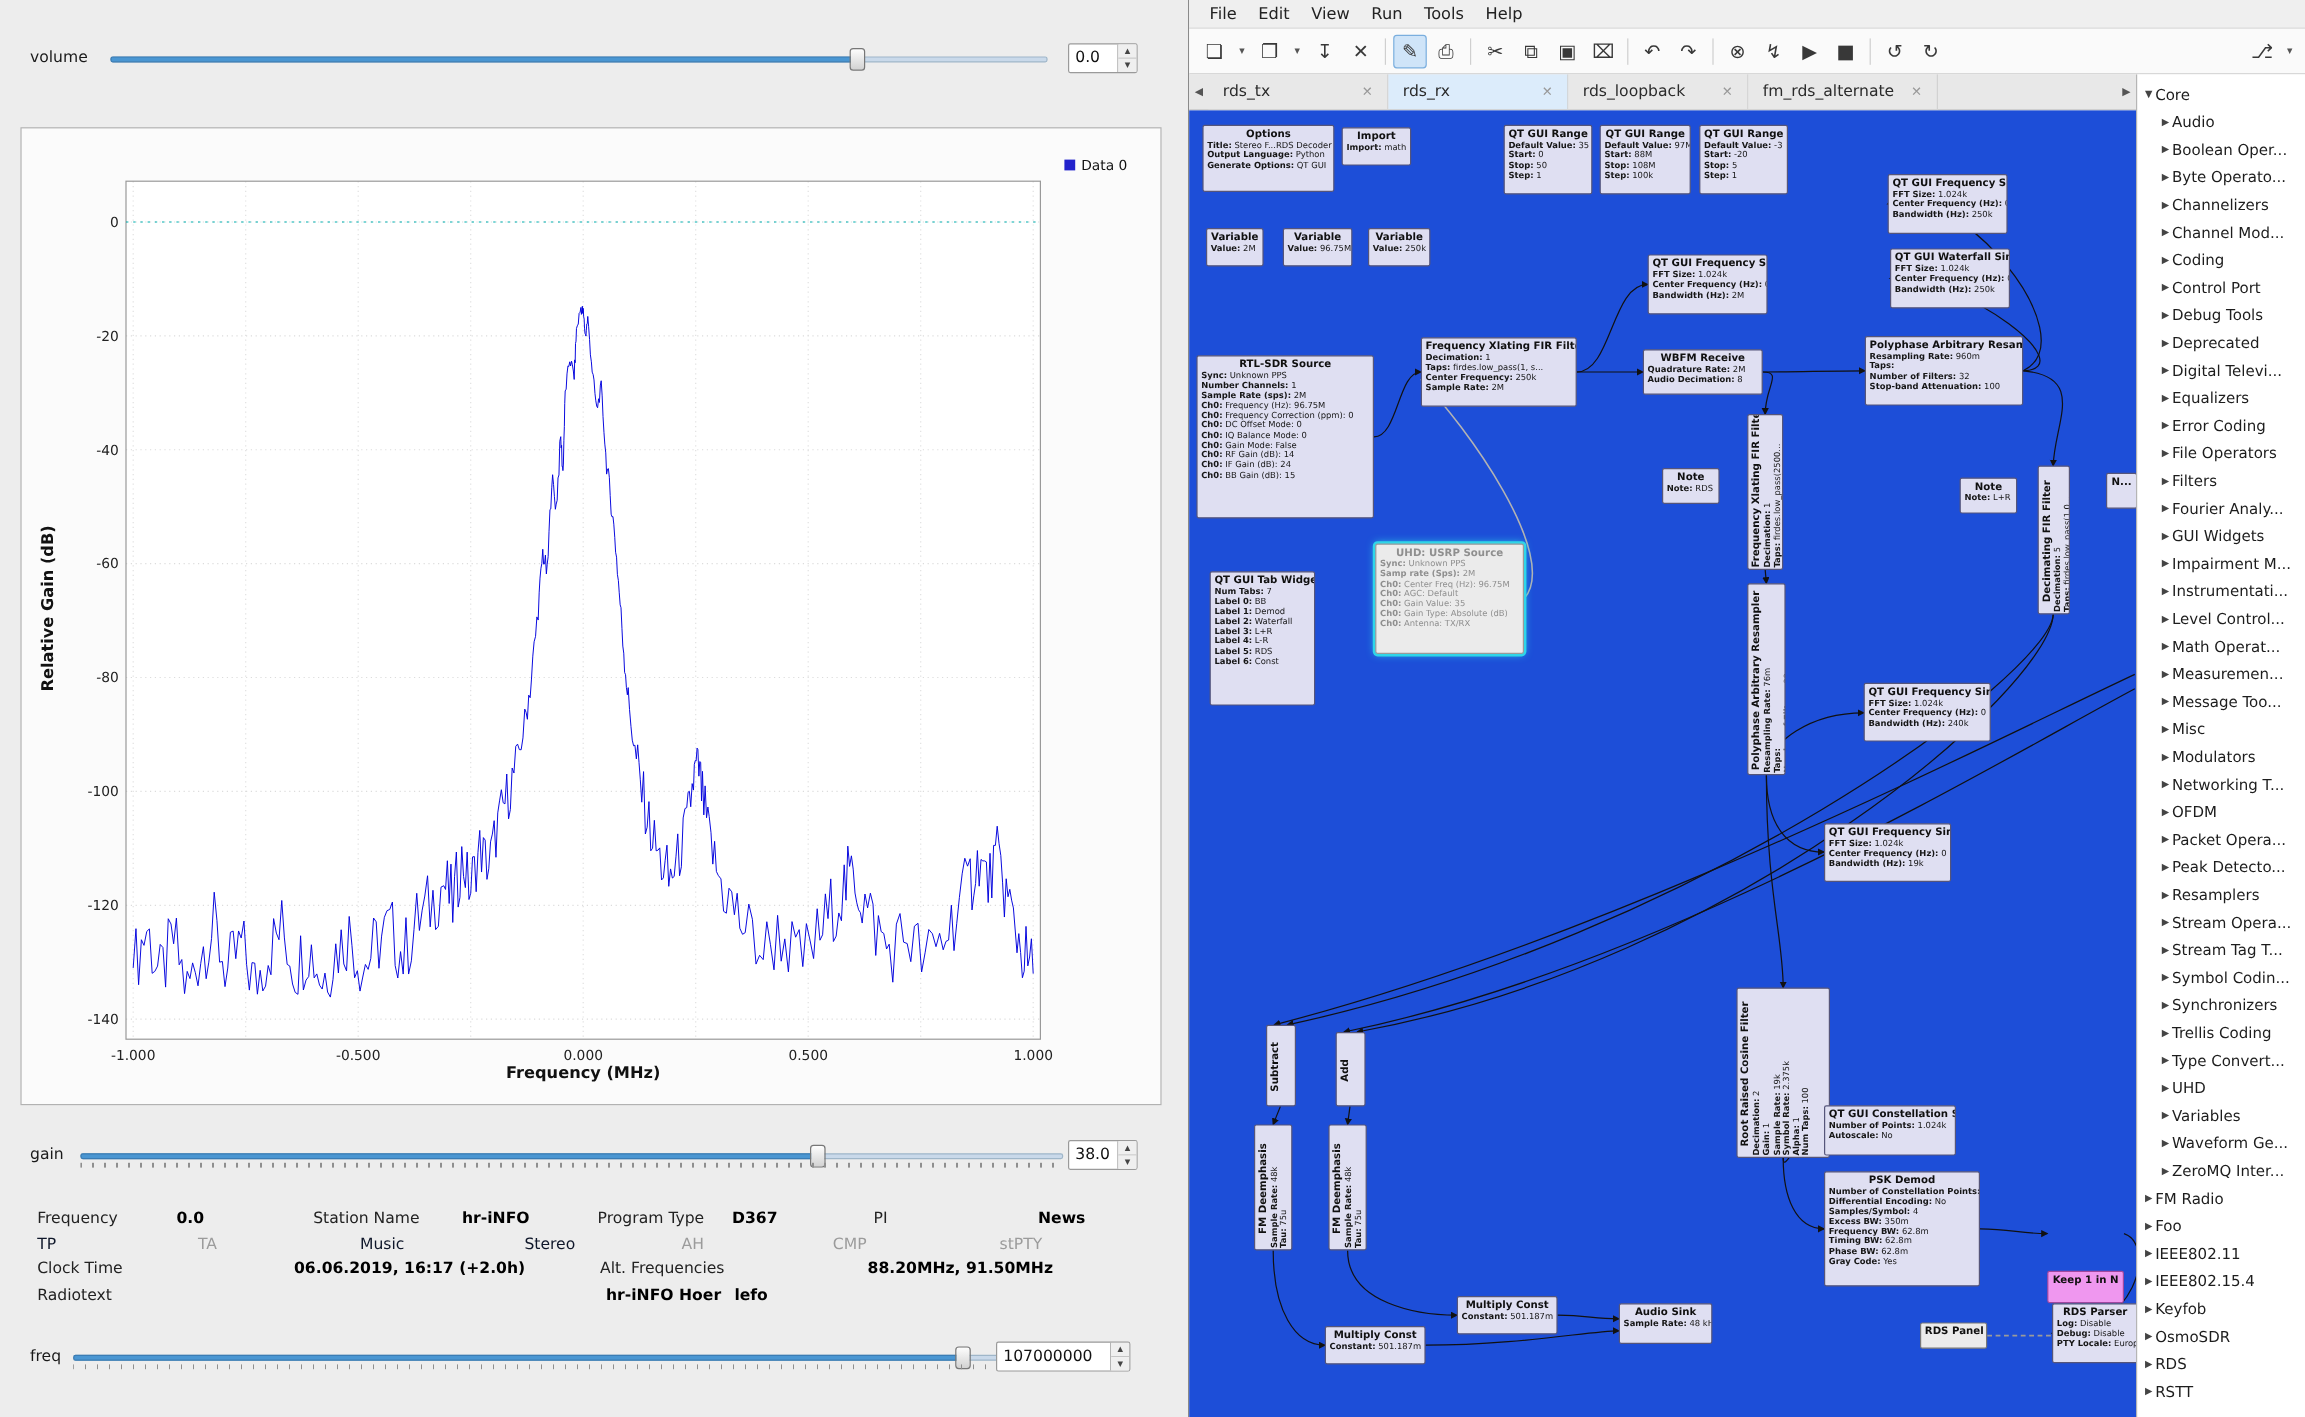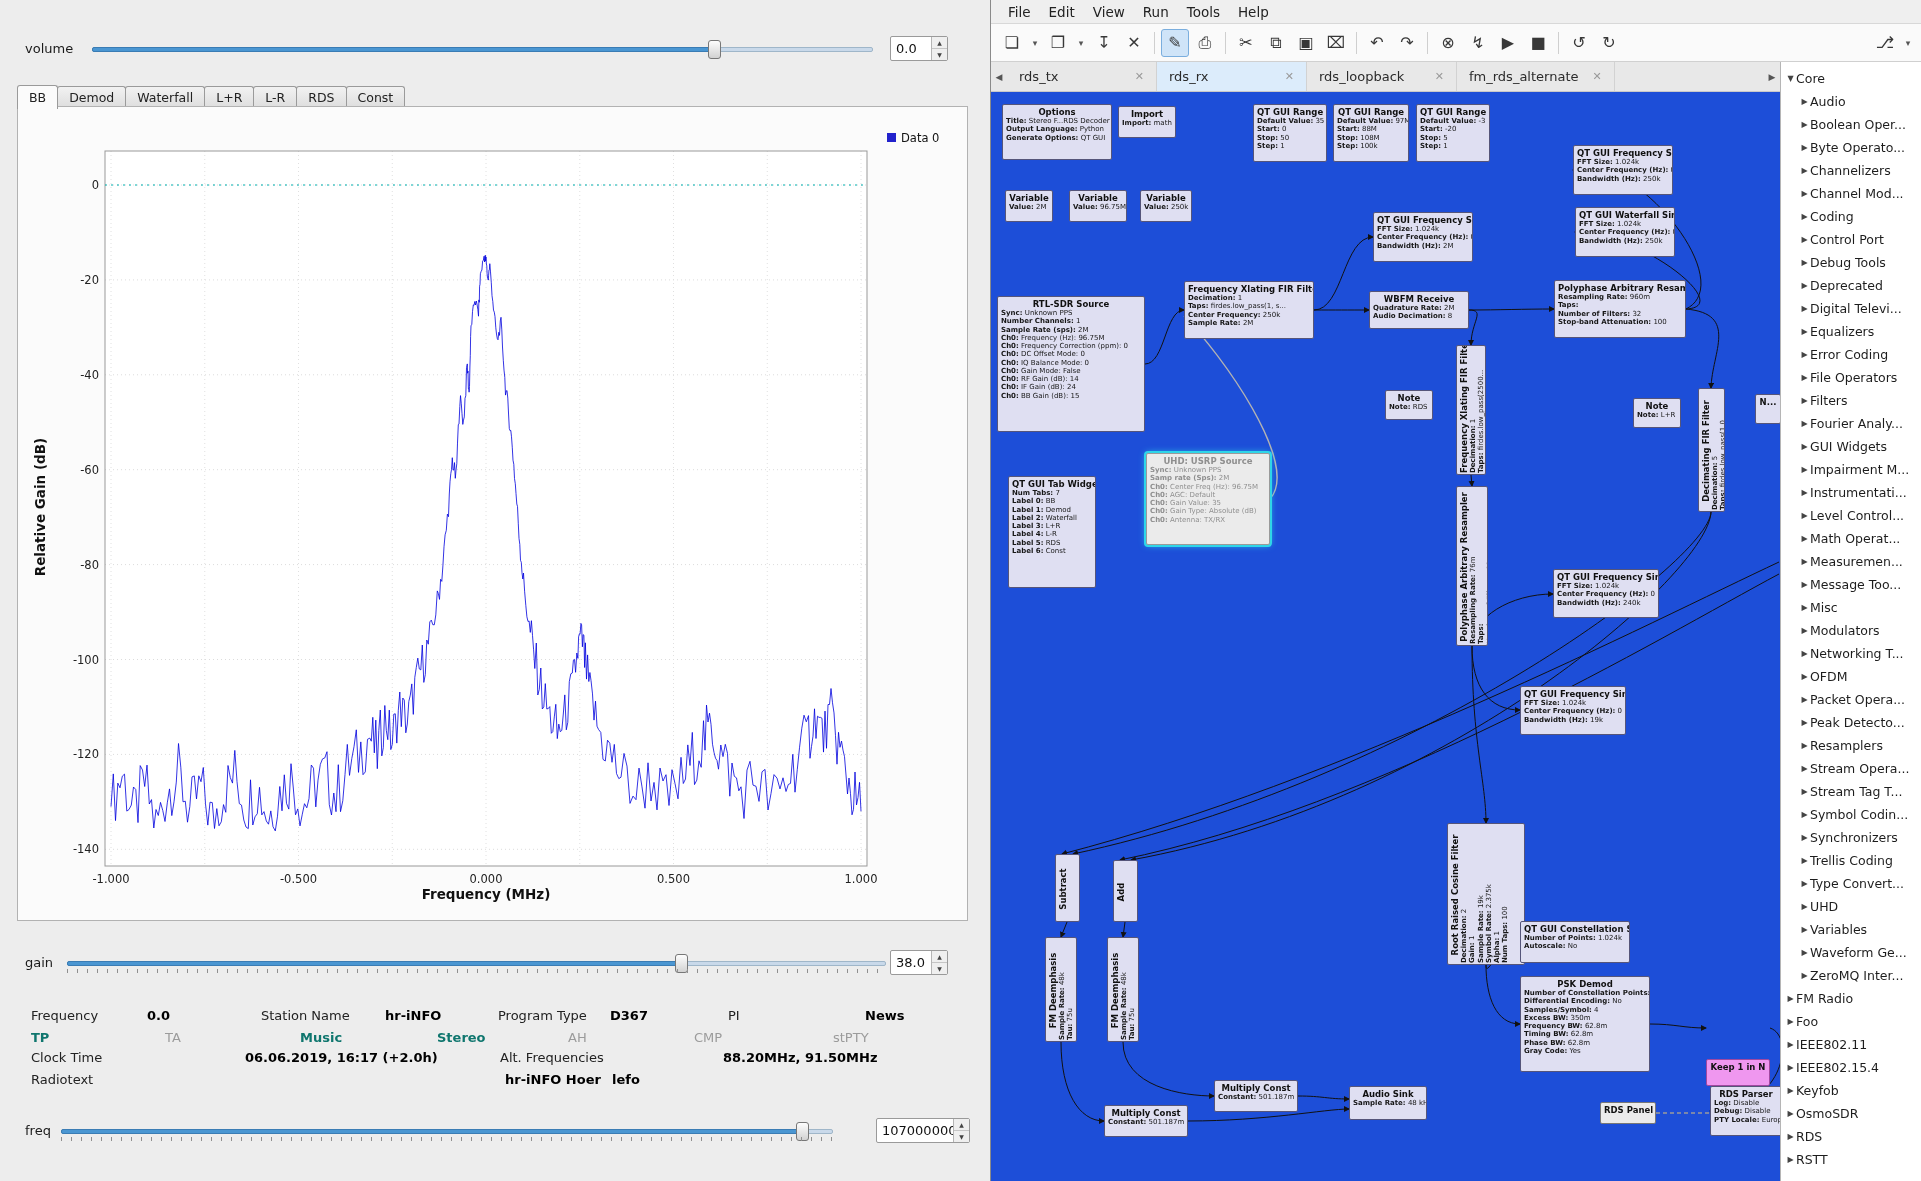--- a/index.html
+++ b/index.html
@@ -28,21 +28,21 @@
   .ltab.active { background:#fbfbfb; padding-top:4px; z-index:3; }
   .plot-widget { position:absolute; left:17px; top:106px; width:951px; height:815px; background:#fbfbfb; border:1px solid #b2b2b2; }
   .legend { position:absolute; left:869px; top:24px; font-size:11.5px; color:#111; }
   .legend .sq { display:inline-block; width:9px; height:9px; background:#2222cc; margin-right:5px; }
   .ylab { position:absolute; left:-128px; top:392px; width:300px; text-align:center; font-size:13.5px; font-weight:bold; color:#111;
     transform:rotate(-90deg); }
   .xlab { position:absolute; left:268px; top:779px; width:400px; text-align:center; font-size:13.5px; font-weight:bold; color:#111; }
   .rds-row { position:absolute; left:0; width:990px; height:20px; font-size:13px; color:#222; }
   .rds-row span { position:absolute; white-space:nowrap; }
   .rds-val { font-weight:bold; color:#000; }
-  .flag.on { color:#0f766e; font-weight:bold; }
+  .flag.on { color:#0f172a; font-weight:normal; }
   .flag.off { color:#9b9b9b; }
   
   .grc-window { position:absolute; left:990px; top:0; width:931px; height:1181px; background:#ffffff; border-left:1px solid #8a8a8a; }
   .menubar { position:absolute; left:0; top:0; width:931px; height:24px; background:#efefef; border-bottom:1px solid #d8d8d8; display:flex; align-items:center; padding-left:8px; }
   .menu-item { font-size:13.5px; color:#222; padding:2px 9px; }
   .toolbar { position:absolute; left:0; top:24px; width:931px; height:38px; background:#fafafa; border-bottom:1px solid #d0d0d0; display:flex; align-items:center; padding:0 6px; }
   .tbtn { width:28px; height:28px; margin:0 1px; border:1px solid transparent; border-radius:3px; display:flex; align-items:center; justify-content:center;
     font-size:16px; color:#383838; background:transparent; }
   .tbtn.small { width:14px; font-size:9px; color:#555; }
   .tbtn.active { background:#cfe4f8; border-color:#7aaede; }
@@ -85,21 +85,20 @@
     <div class="sl-handle" style="left:616px;"></div>
   </div>
   <div class="spinbox" style="left:890px; top:36px; width:58px;">
     <span class="spin-val">0.0</span>
     <div class="spin-btns">
         <span>▲</span>
         <span>▼</span>
       </div>
   </div>
 
-  <div class="ltabs" id="ltabs"><span class="ltab active">BB</span><span class="ltab">Demod</span><span class="ltab">Waterfall</span><span class="ltab">L+R</span><span class="ltab">L-R</span><span class="ltab">RDS</span><span class="ltab">Const</span></div>
 
   <div class="plot-widget">
     <svg id="chart" width="949" height="813">
         <rect x="87" y="44" width="762" height="715" fill="#ffffff" stroke="none"></rect>
         <line x1="87" y1="78" x2="849" y2="78" stroke="#dcdcdc" stroke-dasharray="1,3"></line>
         <line x1="87" y1="172.9" x2="849" y2="172.9" stroke="#dcdcdc" stroke-dasharray="1,3"></line>
         <line x1="87" y1="267.8" x2="849" y2="267.8" stroke="#dcdcdc" stroke-dasharray="1,3"></line>
         <line x1="87" y1="362.7" x2="849" y2="362.7" stroke="#dcdcdc" stroke-dasharray="1,3"></line>
         <line x1="87" y1="457.6" x2="849" y2="457.6" stroke="#dcdcdc" stroke-dasharray="1,3"></line>
         <line x1="87" y1="552.5" x2="849" y2="552.5" stroke="#dcdcdc" stroke-dasharray="1,3"></line>
@@ -184,21 +183,21 @@
     <span class="rds-val" style="left:612px;">lefo</span>
   </div>
 
   <span class="fieldlabel" style="left:25px; top:1123px;">freq</span>
   <div class="slider" style="left:61px; top:1121px; width:772px;">
     <div class="sl-groove"></div>
     <div class="sl-fill" style="width:741px;"></div>
     <div class="sl-handle" style="left:735px;"></div>
     <div class="sl-ticks" style="left:0; right:0; top:16px;"></div>
   </div>
-  <div class="spinbox" style="left:876px; top:1118px; width:94px;">
+  <div class="spinbox" style="left:830px; top:1118px; width:112px;">
     <span class="spin-val">107000000</span>
     <div class="spin-btns">
         <span>▲</span>
         <span>▼</span>
       </div>
   </div>
 </div>
 
 <div class="grc-window">
   <div class="menubar" id="menubar">

